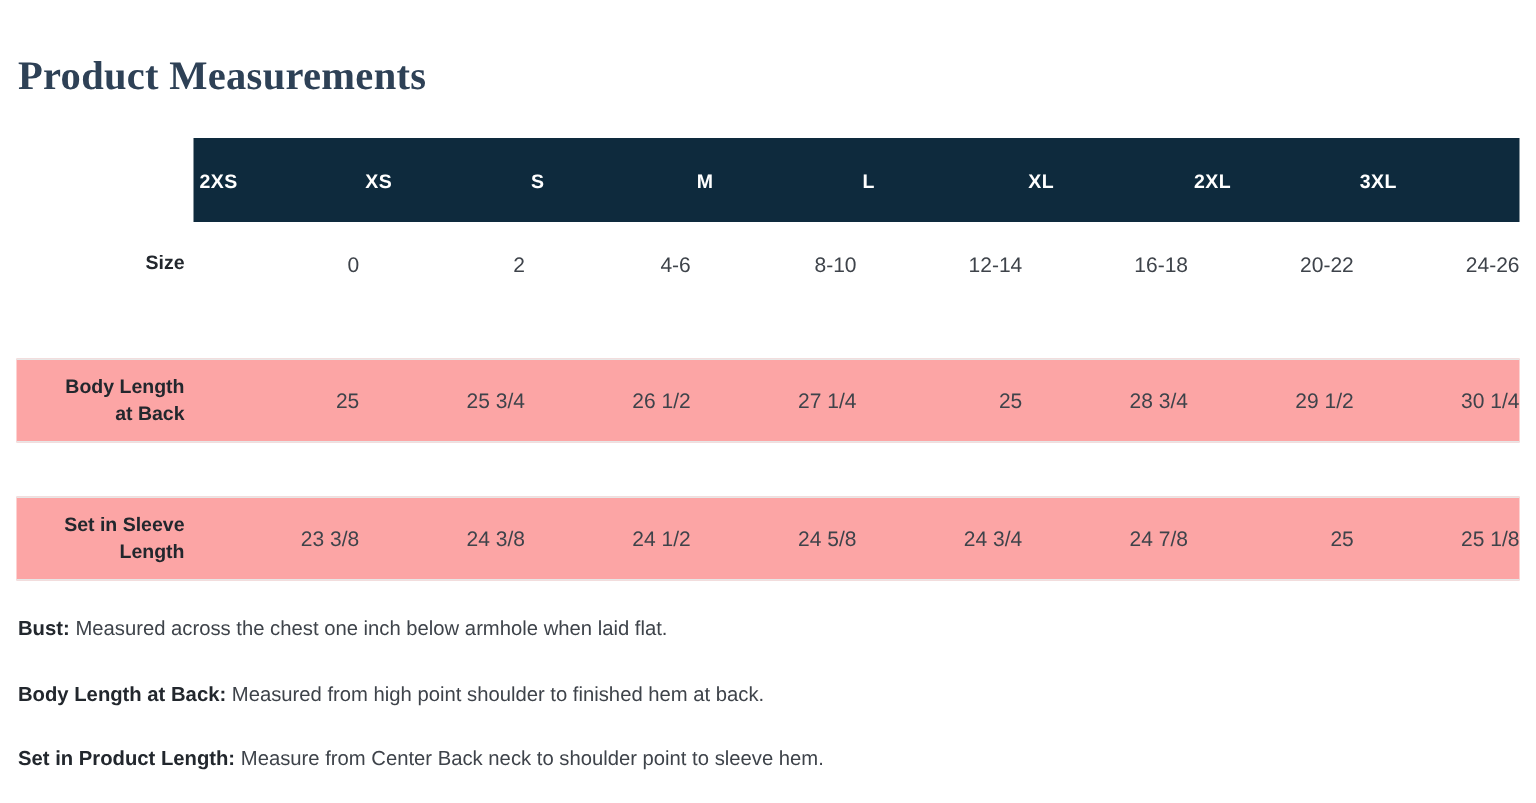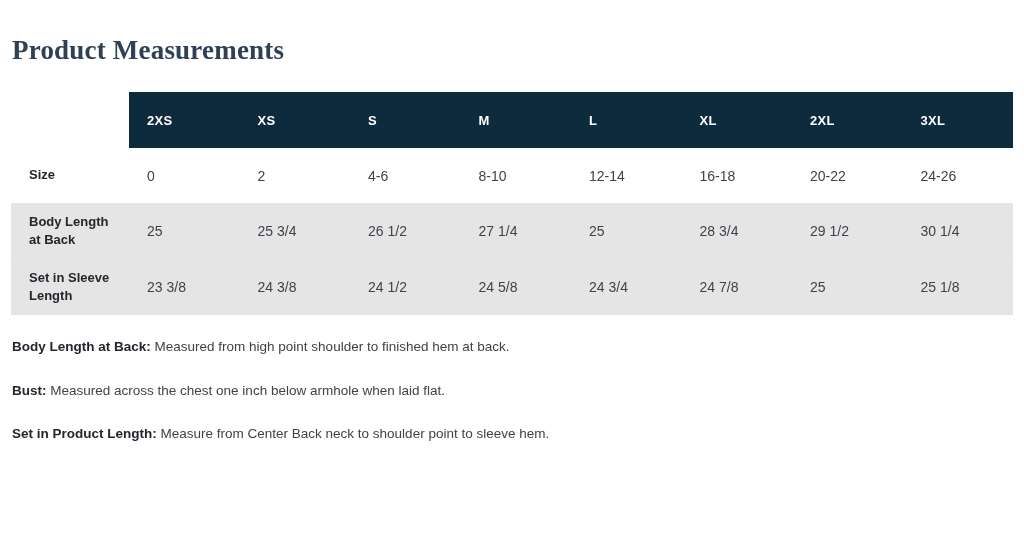--- a/index.html
+++ b/index.html
@@ -21,32 +21,33 @@
 
   
   .m-table { margin-top:26px; }
   .thead { display:grid; grid-template-columns:118px 1fr; }
   .corner { background:#ffffff; }
   .cols {
     display:grid; grid-template-columns:repeat(8,1fr);
     background:#0e2a3d; height:56px; align-items:center;
   }
   .hcell {
-    padding-left:18px; color:#ffffff;
+    padding-left:4px; color:#ffffff;
     font-size:13px; font-weight:700; letter-spacing:0.3px;
   }
   .trow {
     display:grid; grid-template-columns:118px repeat(8,1fr);
-    align-items:center; min-height:55px;
+    align-items:center; min-height:55px;text-align:right;
   }
   .trow.striped {
-    background:#e5e5e5;
+    background:#fca5a5;
     border-top:1px solid #e7e7e7;
     border-bottom:1px solid #e7e7e7;
     min-height:54px;
+    margin-top:36px;
   }
   .lcell {
     font-size:13px; font-weight:700; color:#22272d;
     line-height:1.4; padding:8px 6px 8px 18px;
   }
   .vcell { font-size:14px; color:#3e434a; padding-left:18px; }
 
   
   .notes { margin-top:22px; }
   .note {
@@ -108,26 +109,26 @@
           <div class="vcell">24 3/4</div>
           <div class="vcell">24 7/8</div>
           <div class="vcell">25</div>
           <div class="vcell">25 1/8</div>
         </div>
       </div>
   </div>
 
   <div class="notes">
     <p class="note">
+      <strong>Bust:</strong>
+      <span>Measured across the chest one inch below armhole when laid flat.</span>
+    </p>
+    <p class="note">
       <strong>Body Length at Back:</strong>
       <span>Measured from high point shoulder to finished hem at back.</span>
-    </p>
-    <p class="note">
-      <strong>Bust:</strong>
-      <span>Measured across the chest one inch below armhole when laid flat.</span>
     </p>
     <p class="note">
       <strong>Set in Product Length:</strong>
       <span>Measure from Center Back neck to shoulder point to sleeve hem.</span>
     </p>
   </div>
 
 </div>
 
 </body></html>

